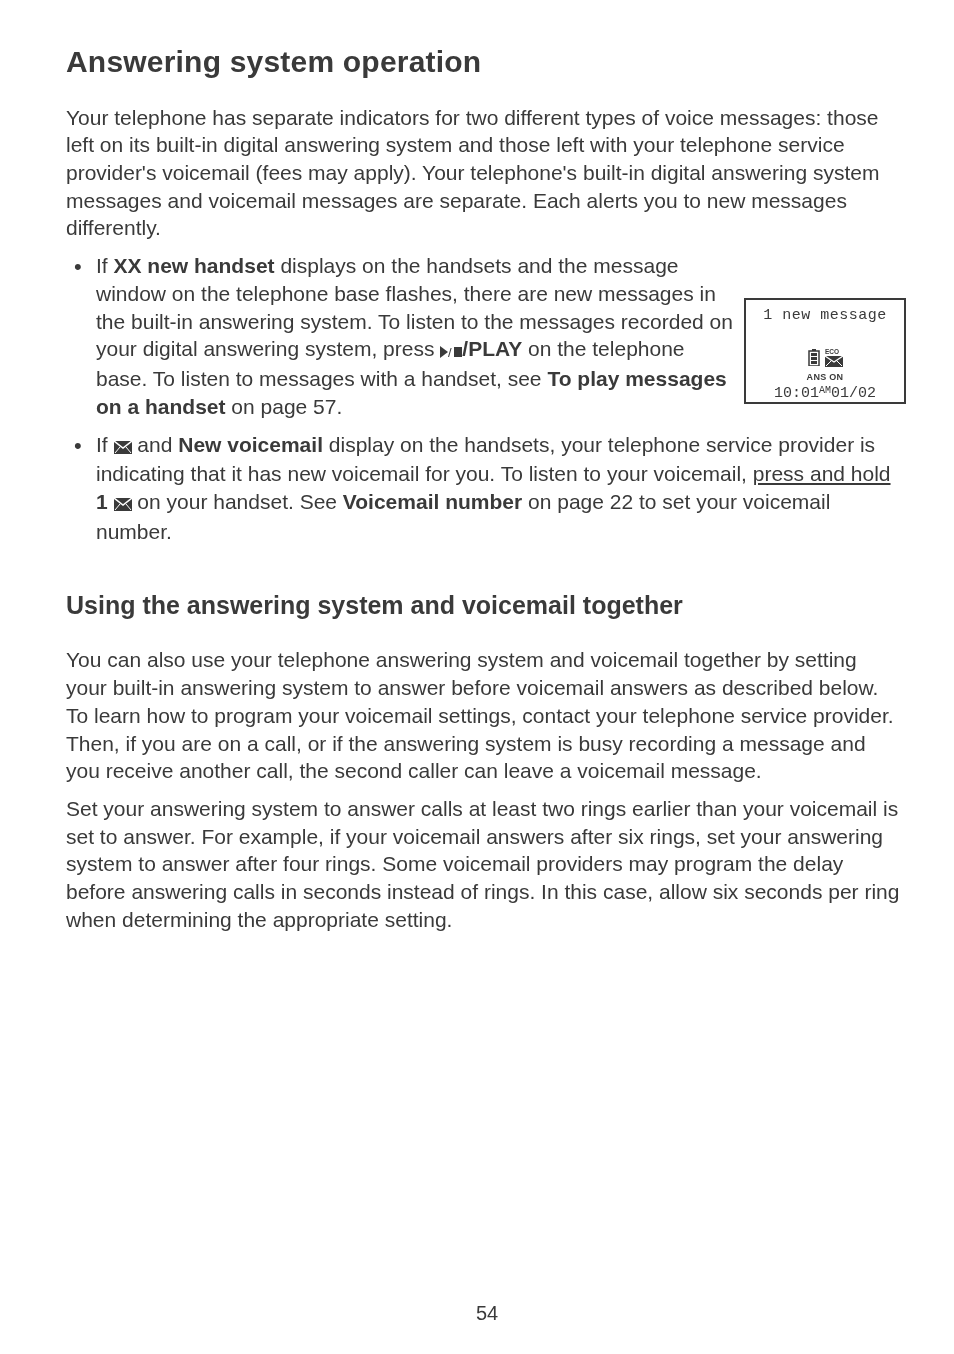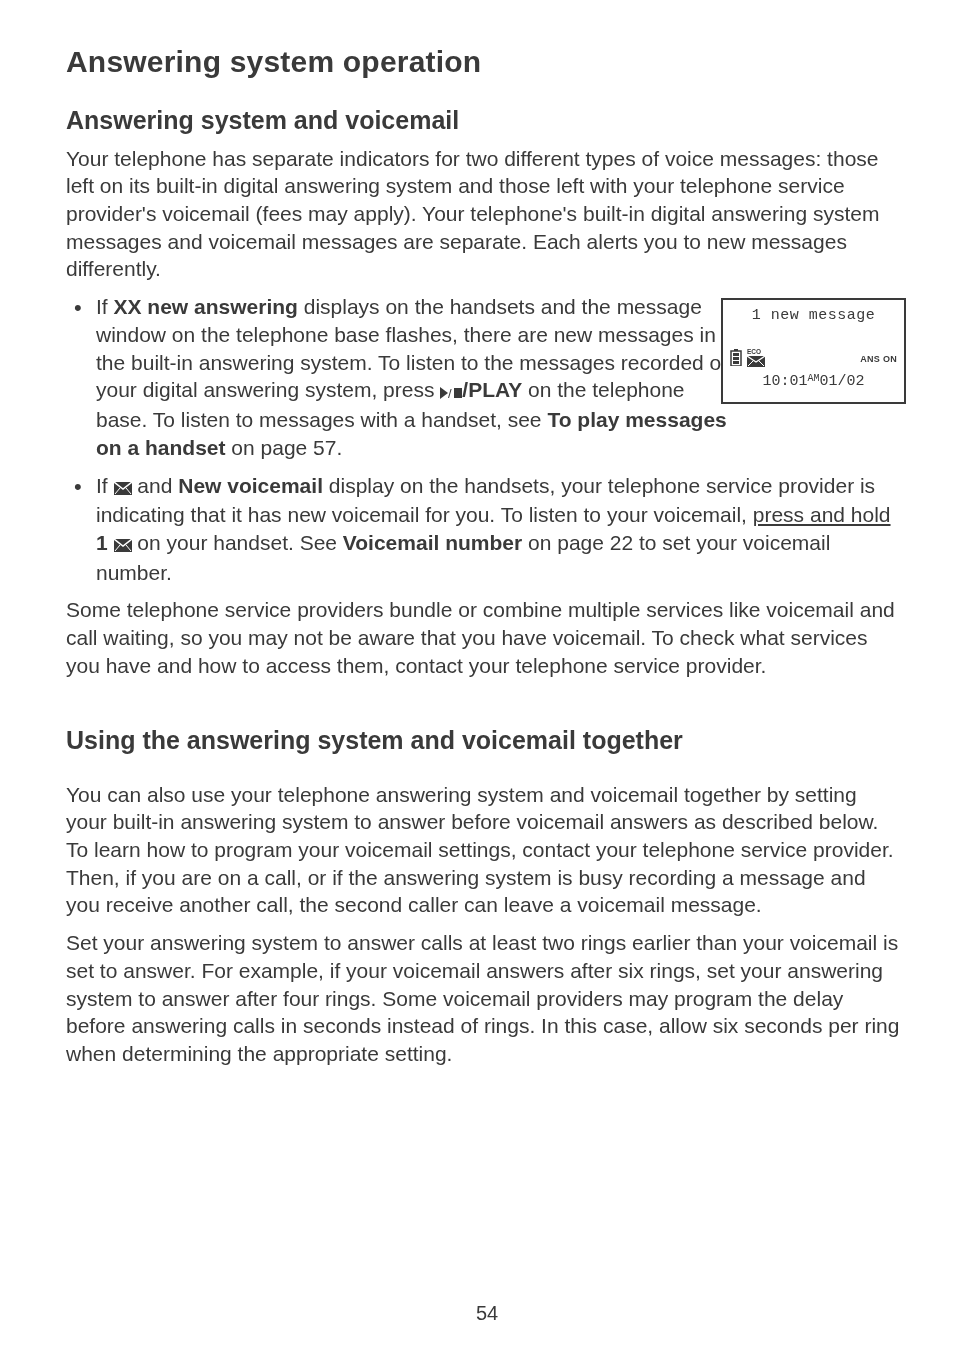--- a/index.html
+++ b/index.html
@@ -6,47 +6,46 @@
     body { font-family: Arial, Helvetica, sans-serif; color: #3a3a3a; background: #fff; width: 954px; height: 1354px; padding: 42px 52px 30px 66px; position: relative; line-height: 1.32; }
     h1 { font-size: 30px; font-weight: bold; margin-bottom: 22px; letter-spacing: 0.2px; }
     h2 { font-size: 25px; font-weight: bold; margin-bottom: 8px; }
     h3 { font-size: 25px; font-weight: bold; margin-top: 44px; margin-bottom: 24px; }
     p { font-size: 21px; margin-bottom: 10px; }
     ul { list-style: none; }
     li { font-size: 21px; margin-bottom: 10px; position: relative; padding-left: 30px; }
     li::before { content: "•"; position: absolute; left: 8px; top: 0; font-size: 22px; }
     .bold { font-weight: bold; }
     .underline { text-decoration: underline; }
-    .phone-box { position: absolute; right: 48px; top: 298px; width: 185px; height: 106px; border: 2px solid #3a3a3a; background: #fff; padding: 6px 7px 20px 7px; }
+    .phone-box { position: absolute; right: 48px; top: 298px; width: 162px; height: 106px; border: 2px solid #3a3a3a; background: #fff; padding: 6px 7px 20px 7px; }
     .phone-top { text-align: center; font-family: "Courier New", monospace; font-size: 15px; letter-spacing: 0.5px; color: #3a3a3a; margin-bottom: 22px; }
     .phone-bottom { display: flex; flex-direction: column; gap: 0px; }
-    .phone-row { display: flex; justify-content: space-between; align-items: center; }
+    .phone-row { display: flex; justify-content: space-between; align-items: center; flex-direction: column; }
     .pb-icons { display: flex; gap: 5px; align-items: center; }
     .icon-svg { display: inline-block; }
     .ans-on { font-size: 9px; font-weight: bold; letter-spacing: 0.3px; }
     .phone-time-row { display: flex; justify-content: center; font-family: "Courier New", monospace; font-size: 15px; color: #3a3a3a; }
     .time-am { font-size: 10px; vertical-align: top; }
     .pagenum { position: absolute; bottom: 28px; left: 0; right: 0; text-align: center; font-size: 20px; padding-left: 20px; }
     .main-wrap { max-width: 836px; }
     .li1-wrap { max-width: 640px; }
     .inline-icon { display: inline-block; vertical-align: -2px; }
   </style>
 </head>
 <body>
 
 <div class="main-wrap">
   <h1>Answering system operation</h1>
-  <h2>Answering system and voicemail</h2>
 
   <p>Your telephone has separate indicators for two different types of voice messages: those left on its built-in digital answering system and those left with your telephone service provider's voicemail (fees may apply). Your telephone's built-in digital answering system messages and voicemail messages are separate. Each alerts you to new messages differently.</p>
 
   <ul>
     <li>
       <div class="li1-wrap">
-        <span>If </span><span class="bold">XX new answering</span><span> displays on the handsets and the message window on the telephone base flashes, there are new messages in the built-in answering system. To listen to the messages recorded on your digital answering system, press </span><span class="inline-icon"><svg width="22" height="12" viewBox="0 0 22 12">
+        <span>If </span><span class="bold">XX new handset</span><span> displays on the handsets and the message window on the telephone base flashes, there are new messages in the built-in answering system. To listen to the messages recorded on your digital answering system, press </span><span class="inline-icon"><svg width="22" height="12" viewBox="0 0 22 12">
               <polygon points="0,0 8,6 0,12" fill="#3a3a3a"></polygon>
               <text x="8" y="11" font-size="13" fill="#3a3a3a">/</text>
               <rect x="14" y="1" width="8" height="10" fill="#3a3a3a"></rect>
             </svg></span><span class="bold">/PLAY</span><span> on the telephone base. To listen to messages with a handset, see </span><span class="bold">To play messages on a handset</span><span> on page 57.</span>
       </div>
     </li>
 
     <li>
       <span>If </span><span class="inline-icon"><svg width="18" height="13" viewBox="0 0 18 13">
             <rect x="0" y="0" width="18" height="13" fill="#3a3a3a"></rect>
@@ -55,21 +54,20 @@
             <polyline points="17,12 12,6" stroke="#fff" stroke-width="1" fill="none"></polyline>
           </svg></span><span> and </span><span class="bold">New voicemail</span><span> display on the handsets, your telephone service provider is indicating that it has new voicemail for you. To listen to your voicemail, </span><span class="underline">press and hold</span><span> </span><span class="bold">1 </span><span class="inline-icon"><svg width="18" height="13" viewBox="0 0 18 13">
             <rect x="0" y="0" width="18" height="13" fill="#3a3a3a"></rect>
             <polyline points="0,0 9,7 18,0" stroke="#fff" stroke-width="1.5" fill="none"></polyline>
             <polyline points="1,12 6,6" stroke="#fff" stroke-width="1" fill="none"></polyline>
             <polyline points="17,12 12,6" stroke="#fff" stroke-width="1" fill="none"></polyline>
           </svg></span><span> on your handset. See </span><span class="bold">Voicemail number</span><span> on page 22 to set your voicemail number.</span>
     </li>
   </ul>
 
-  <p>Some telephone service providers bundle or combine multiple services like voicemail and call waiting, so you may not be aware that you have voicemail. To check what services you have and how to access them, contact your telephone service provider.</p>
 
   <h3>Using the answering system and voicemail together</h3>
 
   <p>You can also use your telephone answering system and voicemail together by setting your built-in answering system to answer before voicemail answers as described below. To learn how to program your voicemail settings, contact your telephone service provider. Then, if you are on a call, or if the answering system is busy recording a message and you receive another call, the second caller can leave a voicemail message.</p>
   <p>Set your answering system to answer calls at least two rings earlier than your voicemail is set to answer. For example, if your voicemail answers after six rings, set your answering system to answer after four rings. Some voicemail providers may program the delay before answering calls in seconds instead of rings. In this case, allow six seconds per ring when determining the appropriate setting.</p>
 </div>
 
 <div class="phone-box">
   <div class="phone-top">1 new message</div>
   <div class="phone-bottom">

